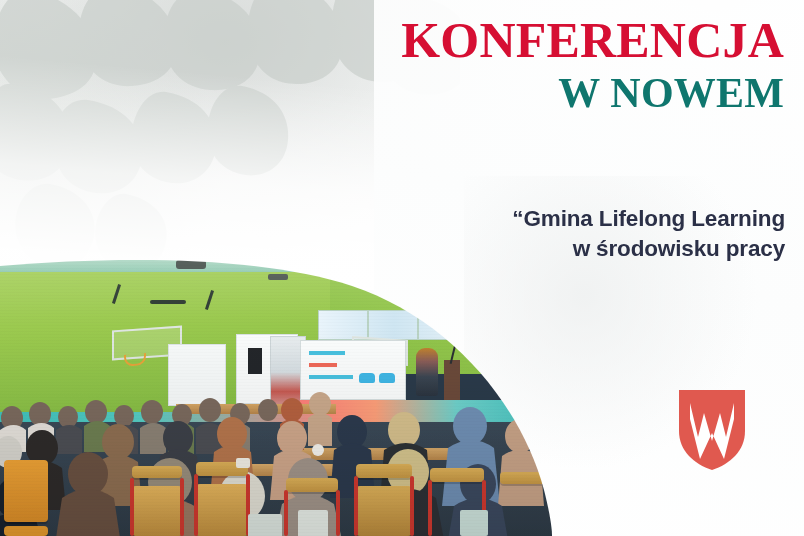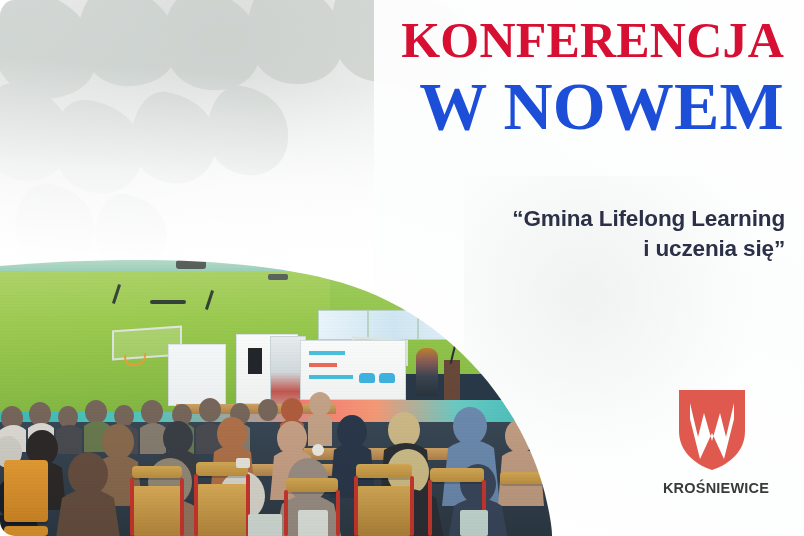--- a/index.html
+++ b/index.html
@@ -7,21 +7,20 @@
     padding: 0;
     background: #ffffff;
   }
   #poster {
     position: relative;
     width: 804px;
     height: 536px;
     overflow: hidden;
     background: #ffffff;
     font-family: "Liberation Sans", sans-serif;
-    border-radius: 15px;
   }
 
   
   .bg-base {
     position: absolute;
     inset: 0;
     background:
       radial-gradient(ellipse 420px 300px at 28% 8%, rgba(196,201,198,0.55) 0%, rgba(214,218,215,0.30) 42%, rgba(255,255,255,0) 72%),
       radial-gradient(ellipse 300px 240px at 2% 30%, rgba(190,198,190,0.45) 0%, rgba(255,255,255,0) 70%),
       linear-gradient(160deg, #eceeed 0%, #f6f7f7 28%, #fdfdfd 55%, #ffffff 100%);
@@ -63,22 +62,22 @@
     line-height: 0.98;
     letter-spacing: 0.2px;
   }
   .headline .line1 {
     display: block;
     font-size: 50px;
     color: #d60f33;
   }
   .headline .line2 {
     display: block;
-    font-size: 68px;
-    color: #1d4ed8;
+    font-size: 42px;
+    color: #0f766e;
     margin-top: 8px;
   }
 
   
   .quote {
     position: absolute;
     right: 19px;
     top: 204px;
     width: 420px;
     text-align: right;
@@ -319,21 +318,21 @@
   <div class="bg-rightwash"></div>
   <div class="bg-soft-shape"></div>
 
   <div class="headline">
     <span class="line1">KONFERENCJA</span>
     <span class="line2">W NOWEM</span>
   </div>
 
   <div class="quote">
     <span class="ql">“Gmina Lifelong Learning</span>
-    <span class="ql">i uczenia się”</span>
+    <span class="ql">w środowisku pracy</span>
   </div>
 
   <div class="photo-wrap">
     <div class="photo-clip">
       <div class="photo">
         <div class="p-ceiling"></div>
         <div class="p-wall"></div>
         <div class="p-wall-right"></div>
         <div class="p-lamp"></div>
         <div class="p-lamp2"></div>
@@ -517,16 +516,15 @@
         <div class="photo-grain"></div>
       </div>
     </div>
   </div>
 
   <div class="logo">
     <svg class="crest" viewBox="0 0 68 82">
       <path d="M1,1 L67,1 L67,42 C67,62 52,75 34,81 C16,75 1,62 1,42 Z" fill="#e0594f"></path>
       <path d="M12,14 L20,48 L26,24 L34,52 L42,24 L48,48 L56,14 L56,30 L46,70 L34,44 L22,70 L12,30 Z" fill="#ffffff"></path>
     </svg>
-    <div class="logo-name">KROŚNIEWICE</div>
   </div>
 
 </div>
 
 </body></html>

